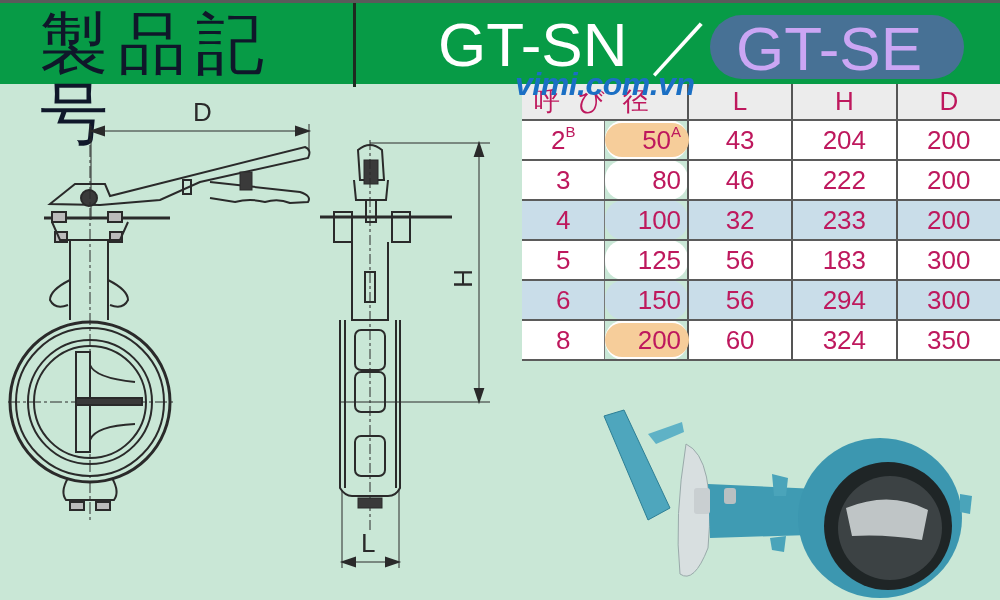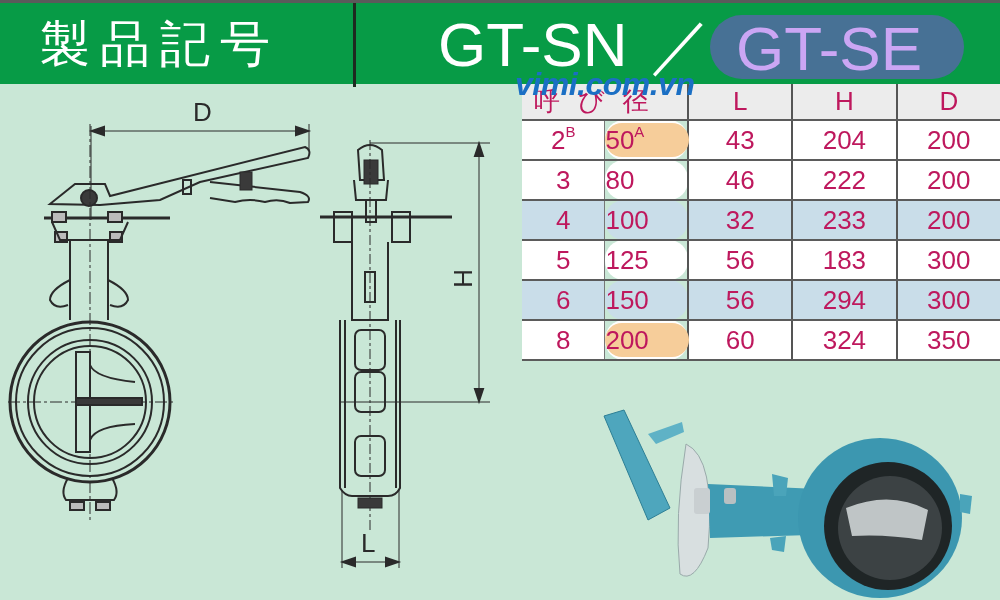--- a/index.html
+++ b/index.html
@@ -1,30 +1,30 @@
 <!DOCTYPE html>
 <html><head>
 <meta charset="utf-8">
 <style>
   html, body { margin:0; padding:0; }
   body { width:1000px; height:600px; background:#c9e7d6; position:relative; overflow:hidden; font-family:"Liberation Sans", sans-serif; }
   .header { position:absolute; left:0; top:0; width:1000px; height:84px; background:#079b46; border-top:3px solid #5a5a5a; box-sizing:border-box; }
   .header .divider { position:absolute; left:353px; top:0; width:3px; height:84px; background:#1e2a20; }
-  .header .label-jp { position:absolute; left:40px; top:6px; width:300px; font-size:50px; letter-spacing:10px; color:#ffffff; font-family:"DejaVu Sans", sans-serif; line-height:70px; }
+  .header .label-jp { position:absolute; left:40px; top:6px; width:300px; font-size:68px; letter-spacing:10px; color:#0f172a; font-family:"DejaVu Sans", sans-serif; line-height:70px; }
   .header .model-a { position:absolute; left:438px; top:6px; font-size:62px; color:#fff; line-height:72px; font-weight:normal; }
   .header .slash { position:absolute; left:650px; top:6px; font-size:62px; color:#fff; line-height:72px; }
   .highlight-pill { position:absolute; left:710px; top:12px; width:254px; height:64px; border-radius:34px; background:#4d6e9c; opacity:0.92; }
   .header .model-b { position:absolute; left:736px; top:10px; font-size:62px; color:#cba6f4; line-height:72px; }
   .watermark { position:absolute; left:515px; top:66px; font-size:32px; font-weight:bold; font-style:italic; color:#1b6fc4; z-index:5; letter-spacing:-0.5px; }
 
   table.spec { position:absolute; left:522px; top:84px; border-collapse:collapse; font-size:26px; color:#be185d; }
   table.spec td, table.spec th { height:38px; padding:0; border-bottom:2px solid #5b5b5b; text-align:center; font-weight:normal; position:relative; }
   table.spec th { background:#ececec; height:35px; border-bottom:2px solid #5b5b5b; font-size:26px; }
   table.spec .c-in { width:84px; border-right:1px solid #777;margin-left:9px; }
-  table.spec .c-mm { width:84px; border-right:2px solid #555; text-align:left; padding-right:12px; box-sizing:border-box;border-radius:19px; }
+  table.spec .c-mm { width:84px; border-right:2px solid #555; text-align:right; padding-right:6px; box-sizing:border-box;border-radius:19px; }
   table.spec .c-l { width:104px; border-right:2px solid #555; }
   table.spec .c-h { width:104px; border-right:2px solid #555; }
   table.spec .c-d { width:104px; }
   table.spec th.nominal { border-right:2px solid #555; letter-spacing:18px; text-align:left; padding-left:12px; }
   table.spec tr.alt td { background:#c9dde9; }
   table.spec tr.plain td { background:#ffffff; }
   sup { font-size:15px; vertical-align:top; position:relative; top:-2px; }
   .orange-pill { position:absolute; right:-2px; top:2px; width:84px; height:34px; background:#f6cd9a; border-radius:20px; z-index:0; }
   .cell-text { position:relative; z-index:1; }
 

